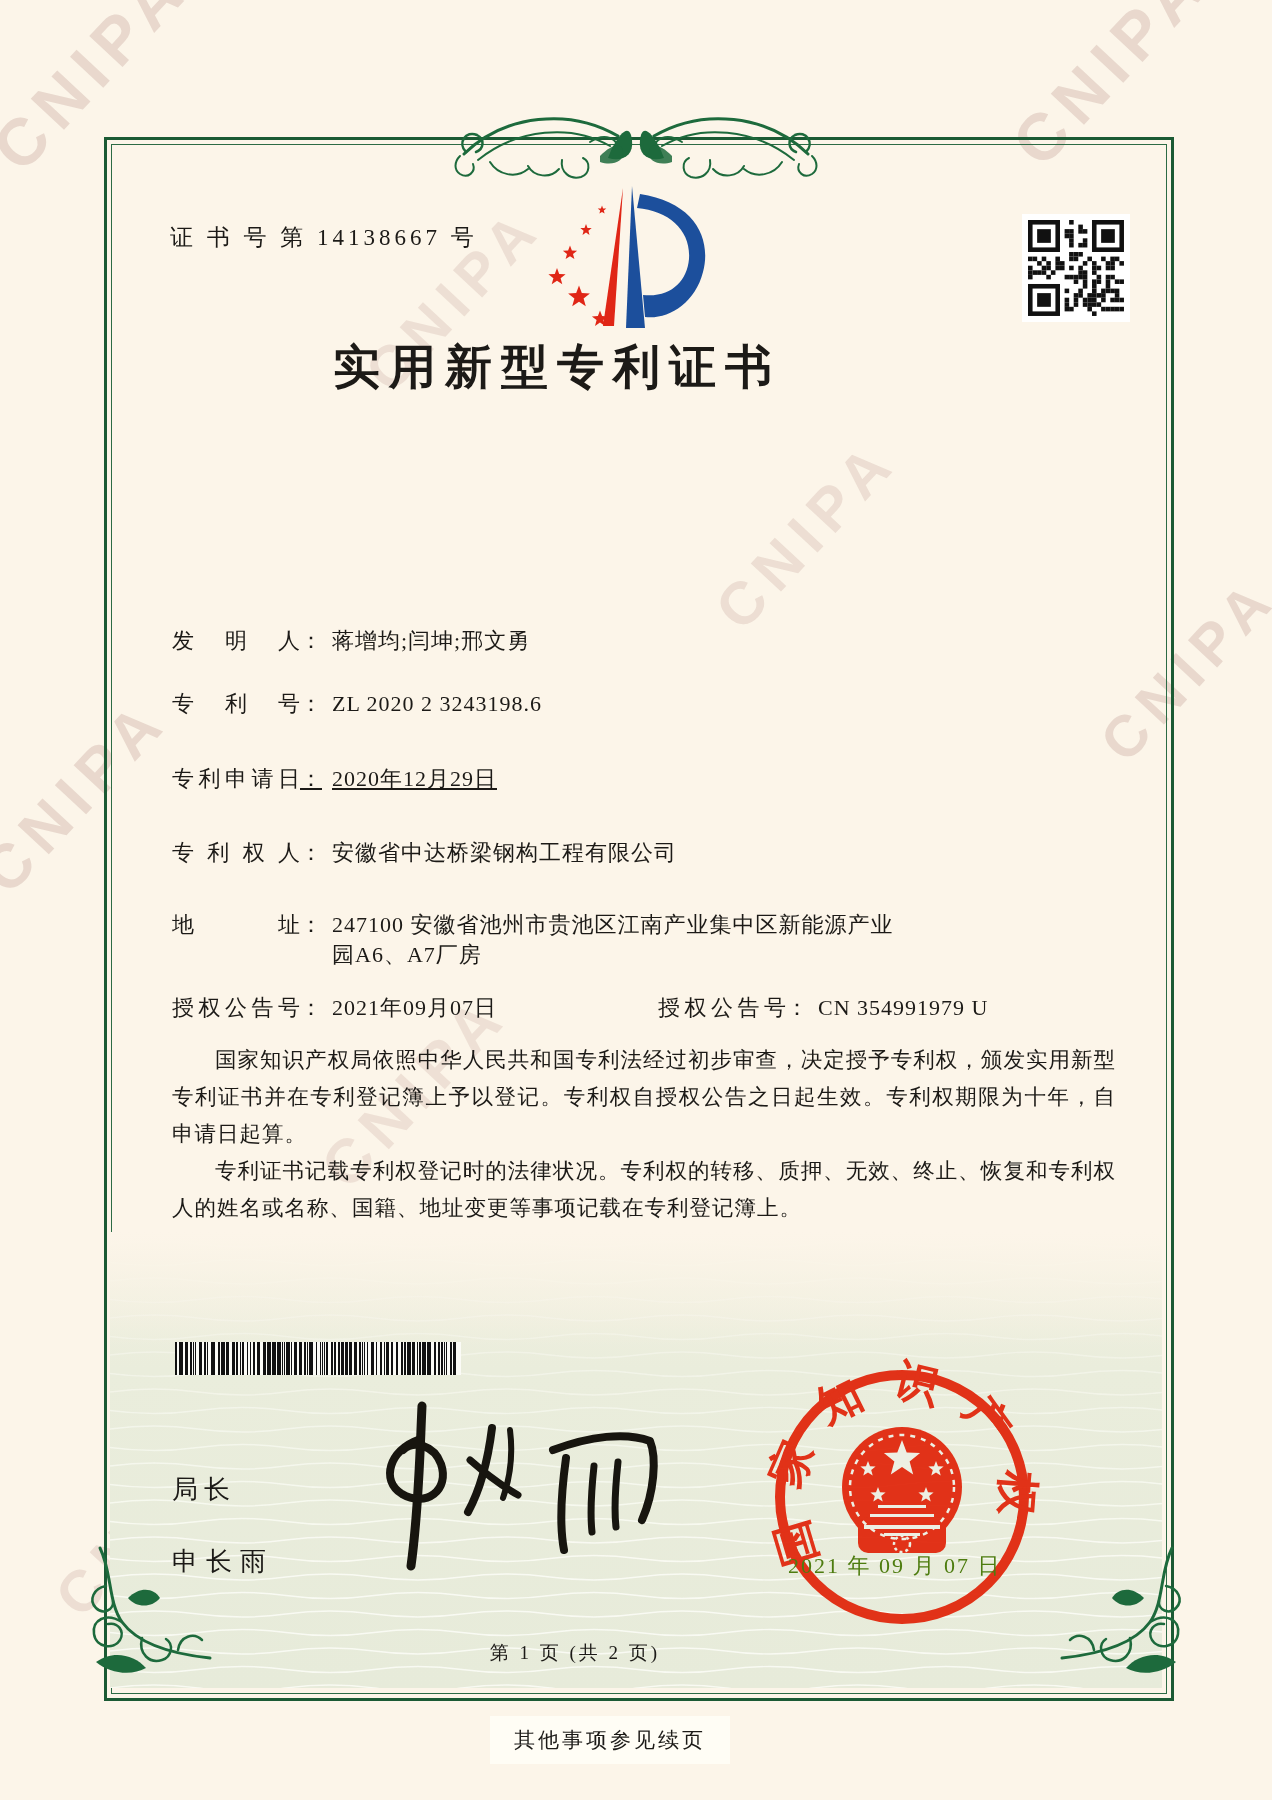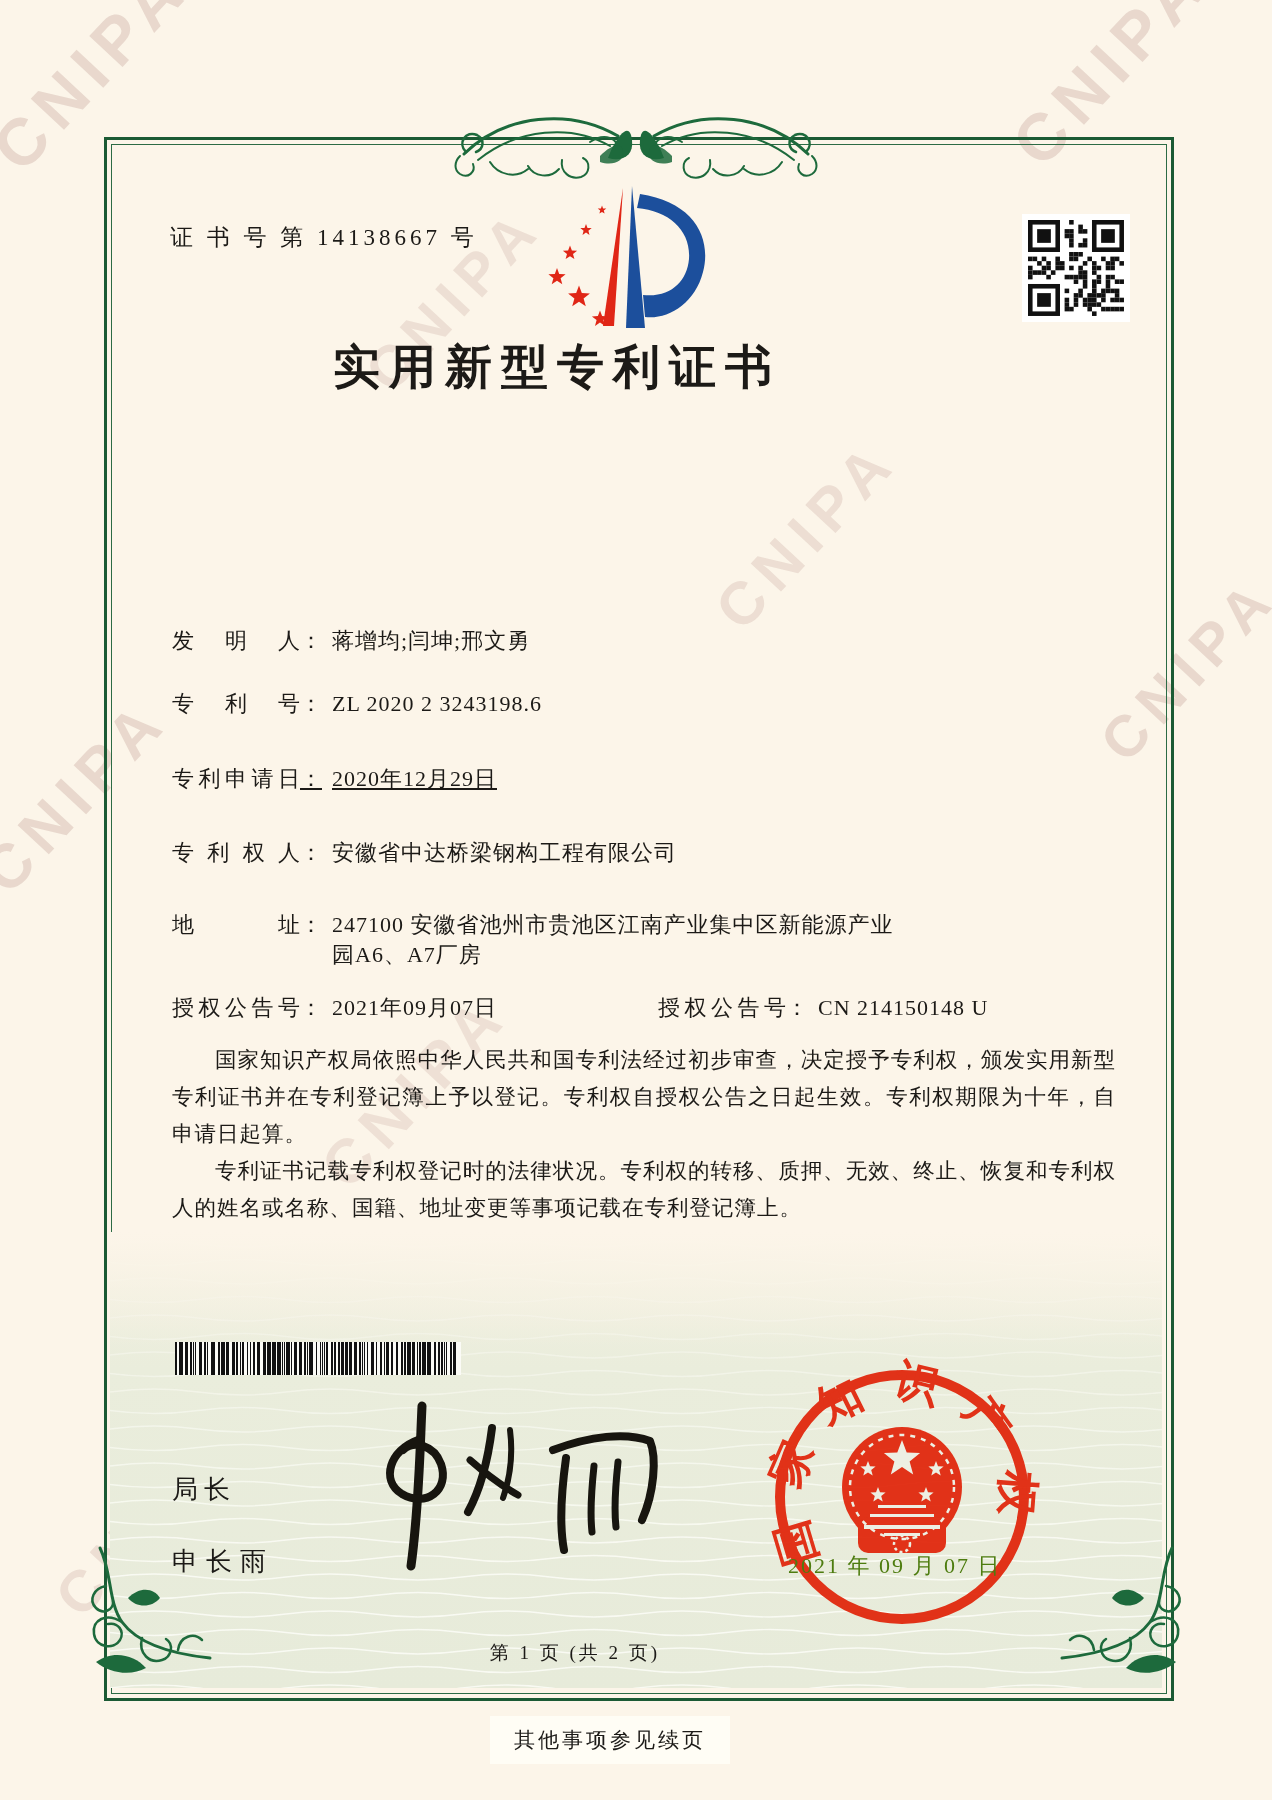--- a/index.html
+++ b/index.html
@@ -339,21 +339,21 @@
   </div>
   <div class="frow" style="top:838px;">
     <span class="flabel">专利权人</span><span>：</span><span class="fvalue">安徽省中达桥梁钢构工程有限公司</span>
   </div>
   <div class="frow" style="top:910px;font-family:Liberation Serif, serif;">
     <span class="flabel">地址</span><span>：</span><span class="addr-val"><span>247100 安徽省池州市贵池区江南产业集中区新能源产业</span><br><span>园A6、A7厂房</span></span>
   </div>
   <div class="frow" style="top:993px;">
     <span class="flabel">授权公告号</span><span>：</span><span class="fvalue">2021年09月07日</span>
     <span class="grant2">
-      <span class="flabel">授权公告号</span><span>：</span><span class="fvalue">CN 214150148 U</span>
+      <span class="flabel">授权公告号</span><span>：</span><span class="fvalue">CN 354991979 U</span>
     </span>
   </div>
 
   <div class="body-text">
     <p>国家知识产权局依照中华人民共和国专利法经过初步审查，决定授予专利权，颁发实用新型专利证书并在专利登记簿上予以登记。专利权自授权公告之日起生效。专利权期限为十年，自申请日起算。</p>
     <p>专利证书记载专利权登记时的法律状况。专利权的转移、质押、无效、终止、恢复和专利权人的姓名或名称、国籍、地址变更等事项记载在专利登记簿上。</p>
   </div>
 
   <div class="barcode" id="barcode">
       <i style="width: 2px; background: rgb(17, 17, 17); margin-right: 2px;"></i>

